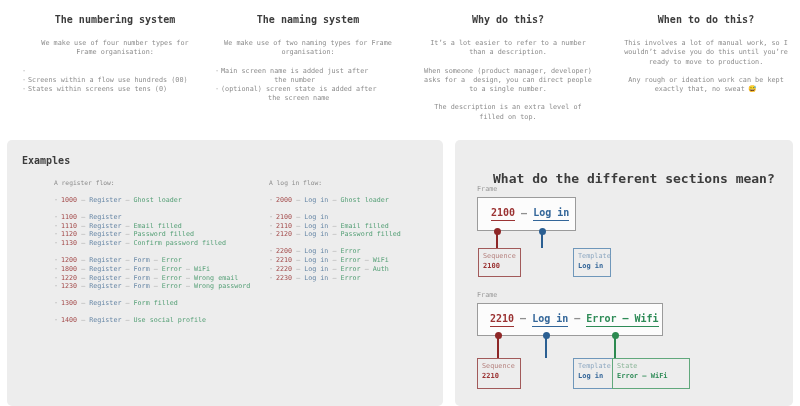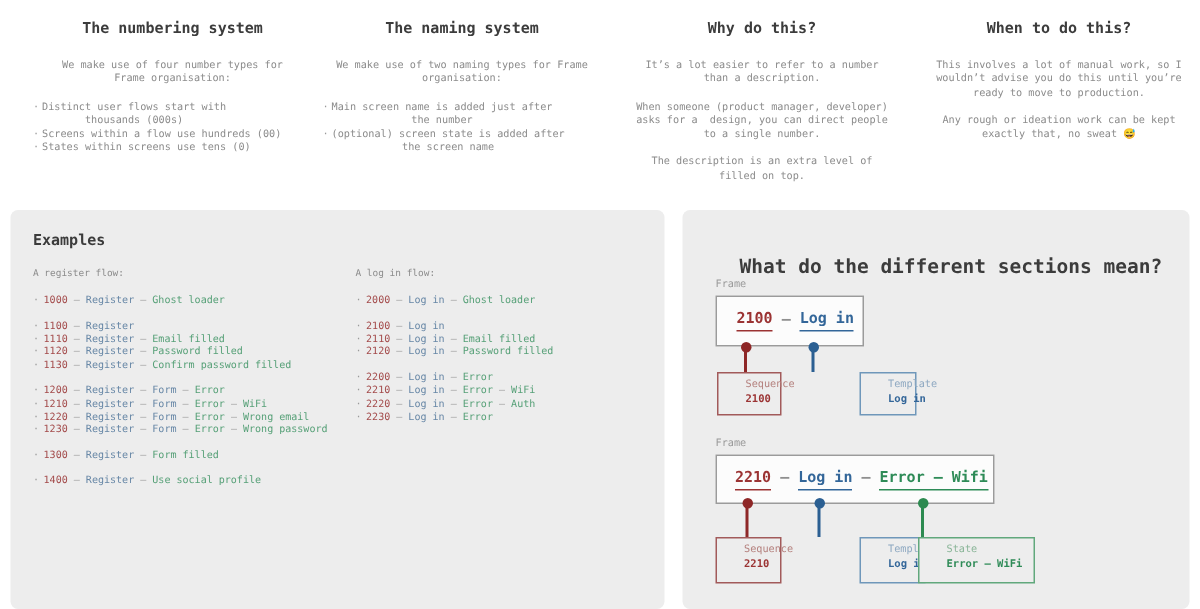--- a/index.html
+++ b/index.html
@@ -17,21 +17,21 @@
   .bullet-dot{width:8px;flex:none;color:#9a9a9a;}
   .bullet-text{white-space:pre-wrap;}
 
   
   .panel{position:absolute;top:140px;height:266px;background:#ededed;border-radius:5px;}
   .panel-left{left:7px;width:436px;}
   .panel-right{left:455px;width:338px;}
 
   
   .examples-title{position:absolute;left:15px;top:15px;margin:0;font-size:10px;font-weight:bold;color:#3c3c3c;}
-  .flow-col{position:absolute;top:38px;}
+  .flow-col{position:absolute;top:38px;margin-left:32px;}
   .flow-label{font-size:6.3px;line-height:9px;color:#8c8c8c;margin:0 0 9px;}
   .flow-group{margin-bottom:8px;}
   .flow-item{font-size:6.7px;line-height:8.8px;white-space:nowrap;}
   .fi-dot{color:#9a9a9a;margin-right:3px;}
   .p-seq{color:#a34a4a;}
   .p-tpl{color:#6787a6;}
   .p-st{color:#56a077;}
   .p-sep{color:#a5a5a5;}
 
   
@@ -41,21 +41,21 @@
   .frame-title{font-size:10px;font-weight:bold;white-space:pre;}
   .t-seq{color:#9b3333;border-bottom:1px solid #9b3333;padding-bottom:2px;}
   .t-tpl{color:#336699;border-bottom:1px solid #336699;padding-bottom:2px;}
   .t-st{color:#2e8b57;border-bottom:1px solid #2e8b57;padding-bottom:2px;}
   .t-sep{color:#8f8f8f;padding-bottom:2px;}
   .conn{position:absolute;width:2px;}
   .cdot{position:absolute;width:7px;height:7px;border-radius:50%;z-index:2;}
   .c-seq{background:#8e2727;}
   .c-tpl{background:#2b5f92;}
   .c-st{background:#2c8a50;}
-  .callout{position:absolute;border:1px solid;box-sizing:border-box;padding:3px 0 0 18px;background:#ededed;}
+  .callout{position:absolute;border:1px solid;box-sizing:border-box;padding:3px 0 0 4px;background:#ededed;}
   .co-seq{border-color:#a25a5a;}
   .co-tpl{border-color:#6f97ba;margin-left:28px;}
   .co-st{border-color:#61a87c;}
   .co-label{font-size:6.8px;line-height:9px;}
   .co-value{font-size:7px;line-height:10px;font-weight:bold;white-space:pre;}
   .co-seq .co-label{color:#b5827f;} .co-seq .co-value{color:#9b3333;}
   .co-tpl .co-label{color:#8fa9c2;} .co-tpl .co-value{color:#336699;}
   .co-st  .co-label{color:#8ab598;} .co-st  .co-value{color:#2e8b57;}
 </style>
 </head>
@@ -64,22 +64,20 @@
 <div class="page">
 
   <section class="top-section" id="top-cols">
       <div class="top-col" style="left: 20px; width: 190px;">
         <h2 class="col-title">The numbering system</h2>
         <p class="col-para">We make use of four number types for
 Frame organisation:</p>
         <div class="bullets">
           <div class="bullet-row">
             <span class="bullet-dot">·</span>
-            <span class="bullet-text">Distinct user flows start with
-thousands (000s)</span>
           </div>
           <div class="bullet-row">
             <span class="bullet-dot">·</span>
             <span class="bullet-text">Screens within a flow use hundreds (00)</span>
           </div>
           <div class="bullet-row">
             <span class="bullet-dot">·</span>
             <span class="bullet-text">States within screens use tens (0)</span>
           </div>
         </div>
@@ -130,21 +128,21 @@
             <div class="flow-item"><span class="fi-dot">·</span><span class="p-seq">1000</span><span class="p-sep"> – </span><span class="p-tpl">Register</span><span class="p-sep"> – </span><span class="p-st">Ghost loader</span></div>
           </div>
           <div class="flow-group">
             <div class="flow-item"><span class="fi-dot">·</span><span class="p-seq">1100</span><span class="p-sep"> – </span><span class="p-tpl">Register</span></div>
             <div class="flow-item"><span class="fi-dot">·</span><span class="p-seq">1110</span><span class="p-sep"> – </span><span class="p-tpl">Register</span><span class="p-sep"> – </span><span class="p-st">Email filled</span></div>
             <div class="flow-item"><span class="fi-dot">·</span><span class="p-seq">1120</span><span class="p-sep"> – </span><span class="p-tpl">Register</span><span class="p-sep"> – </span><span class="p-st">Password filled</span></div>
             <div class="flow-item"><span class="fi-dot">·</span><span class="p-seq">1130</span><span class="p-sep"> – </span><span class="p-tpl">Register</span><span class="p-sep"> – </span><span class="p-st">Confirm password filled</span></div>
           </div>
           <div class="flow-group">
             <div class="flow-item"><span class="fi-dot">·</span><span class="p-seq">1200</span><span class="p-sep"> – </span><span class="p-tpl">Register</span><span class="p-sep"> – </span><span class="p-tpl">Form</span><span class="p-sep"> – </span><span class="p-st">Error</span></div>
-            <div class="flow-item"><span class="fi-dot">·</span><span class="p-seq">1210</span><span class="p-sep"> – </span><span class="p-tpl">Register</span><span class="p-sep"> – </span><span class="p-tpl">Form</span><span class="p-sep"> – </span><span class="p-st">Error</span><span class="p-sep"> – </span><span class="p-st">WiFi</span></div>
+            <div class="flow-item"><span class="fi-dot">·</span><span class="p-seq">1800</span><span class="p-sep"> – </span><span class="p-tpl">Register</span><span class="p-sep"> – </span><span class="p-tpl">Form</span><span class="p-sep"> – </span><span class="p-st">Error</span><span class="p-sep"> – </span><span class="p-st">WiFi</span></div>
             <div class="flow-item"><span class="fi-dot">·</span><span class="p-seq">1220</span><span class="p-sep"> – </span><span class="p-tpl">Register</span><span class="p-sep"> – </span><span class="p-tpl">Form</span><span class="p-sep"> – </span><span class="p-st">Error</span><span class="p-sep"> – </span><span class="p-st">Wrong email</span></div>
             <div class="flow-item"><span class="fi-dot">·</span><span class="p-seq">1230</span><span class="p-sep"> – </span><span class="p-tpl">Register</span><span class="p-sep"> – </span><span class="p-tpl">Form</span><span class="p-sep"> – </span><span class="p-st">Error</span><span class="p-sep"> – </span><span class="p-st">Wrong password</span></div>
           </div>
           <div class="flow-group">
             <div class="flow-item"><span class="fi-dot">·</span><span class="p-seq">1300</span><span class="p-sep"> – </span><span class="p-tpl">Register</span><span class="p-sep"> – </span><span class="p-st">Form filled</span></div>
           </div>
           <div class="flow-group">
             <div class="flow-item"><span class="fi-dot">·</span><span class="p-seq">1400</span><span class="p-sep"> – </span><span class="p-tpl">Register</span><span class="p-sep"> – </span><span class="p-st">Use social profile</span></div>
           </div>
         </div>

